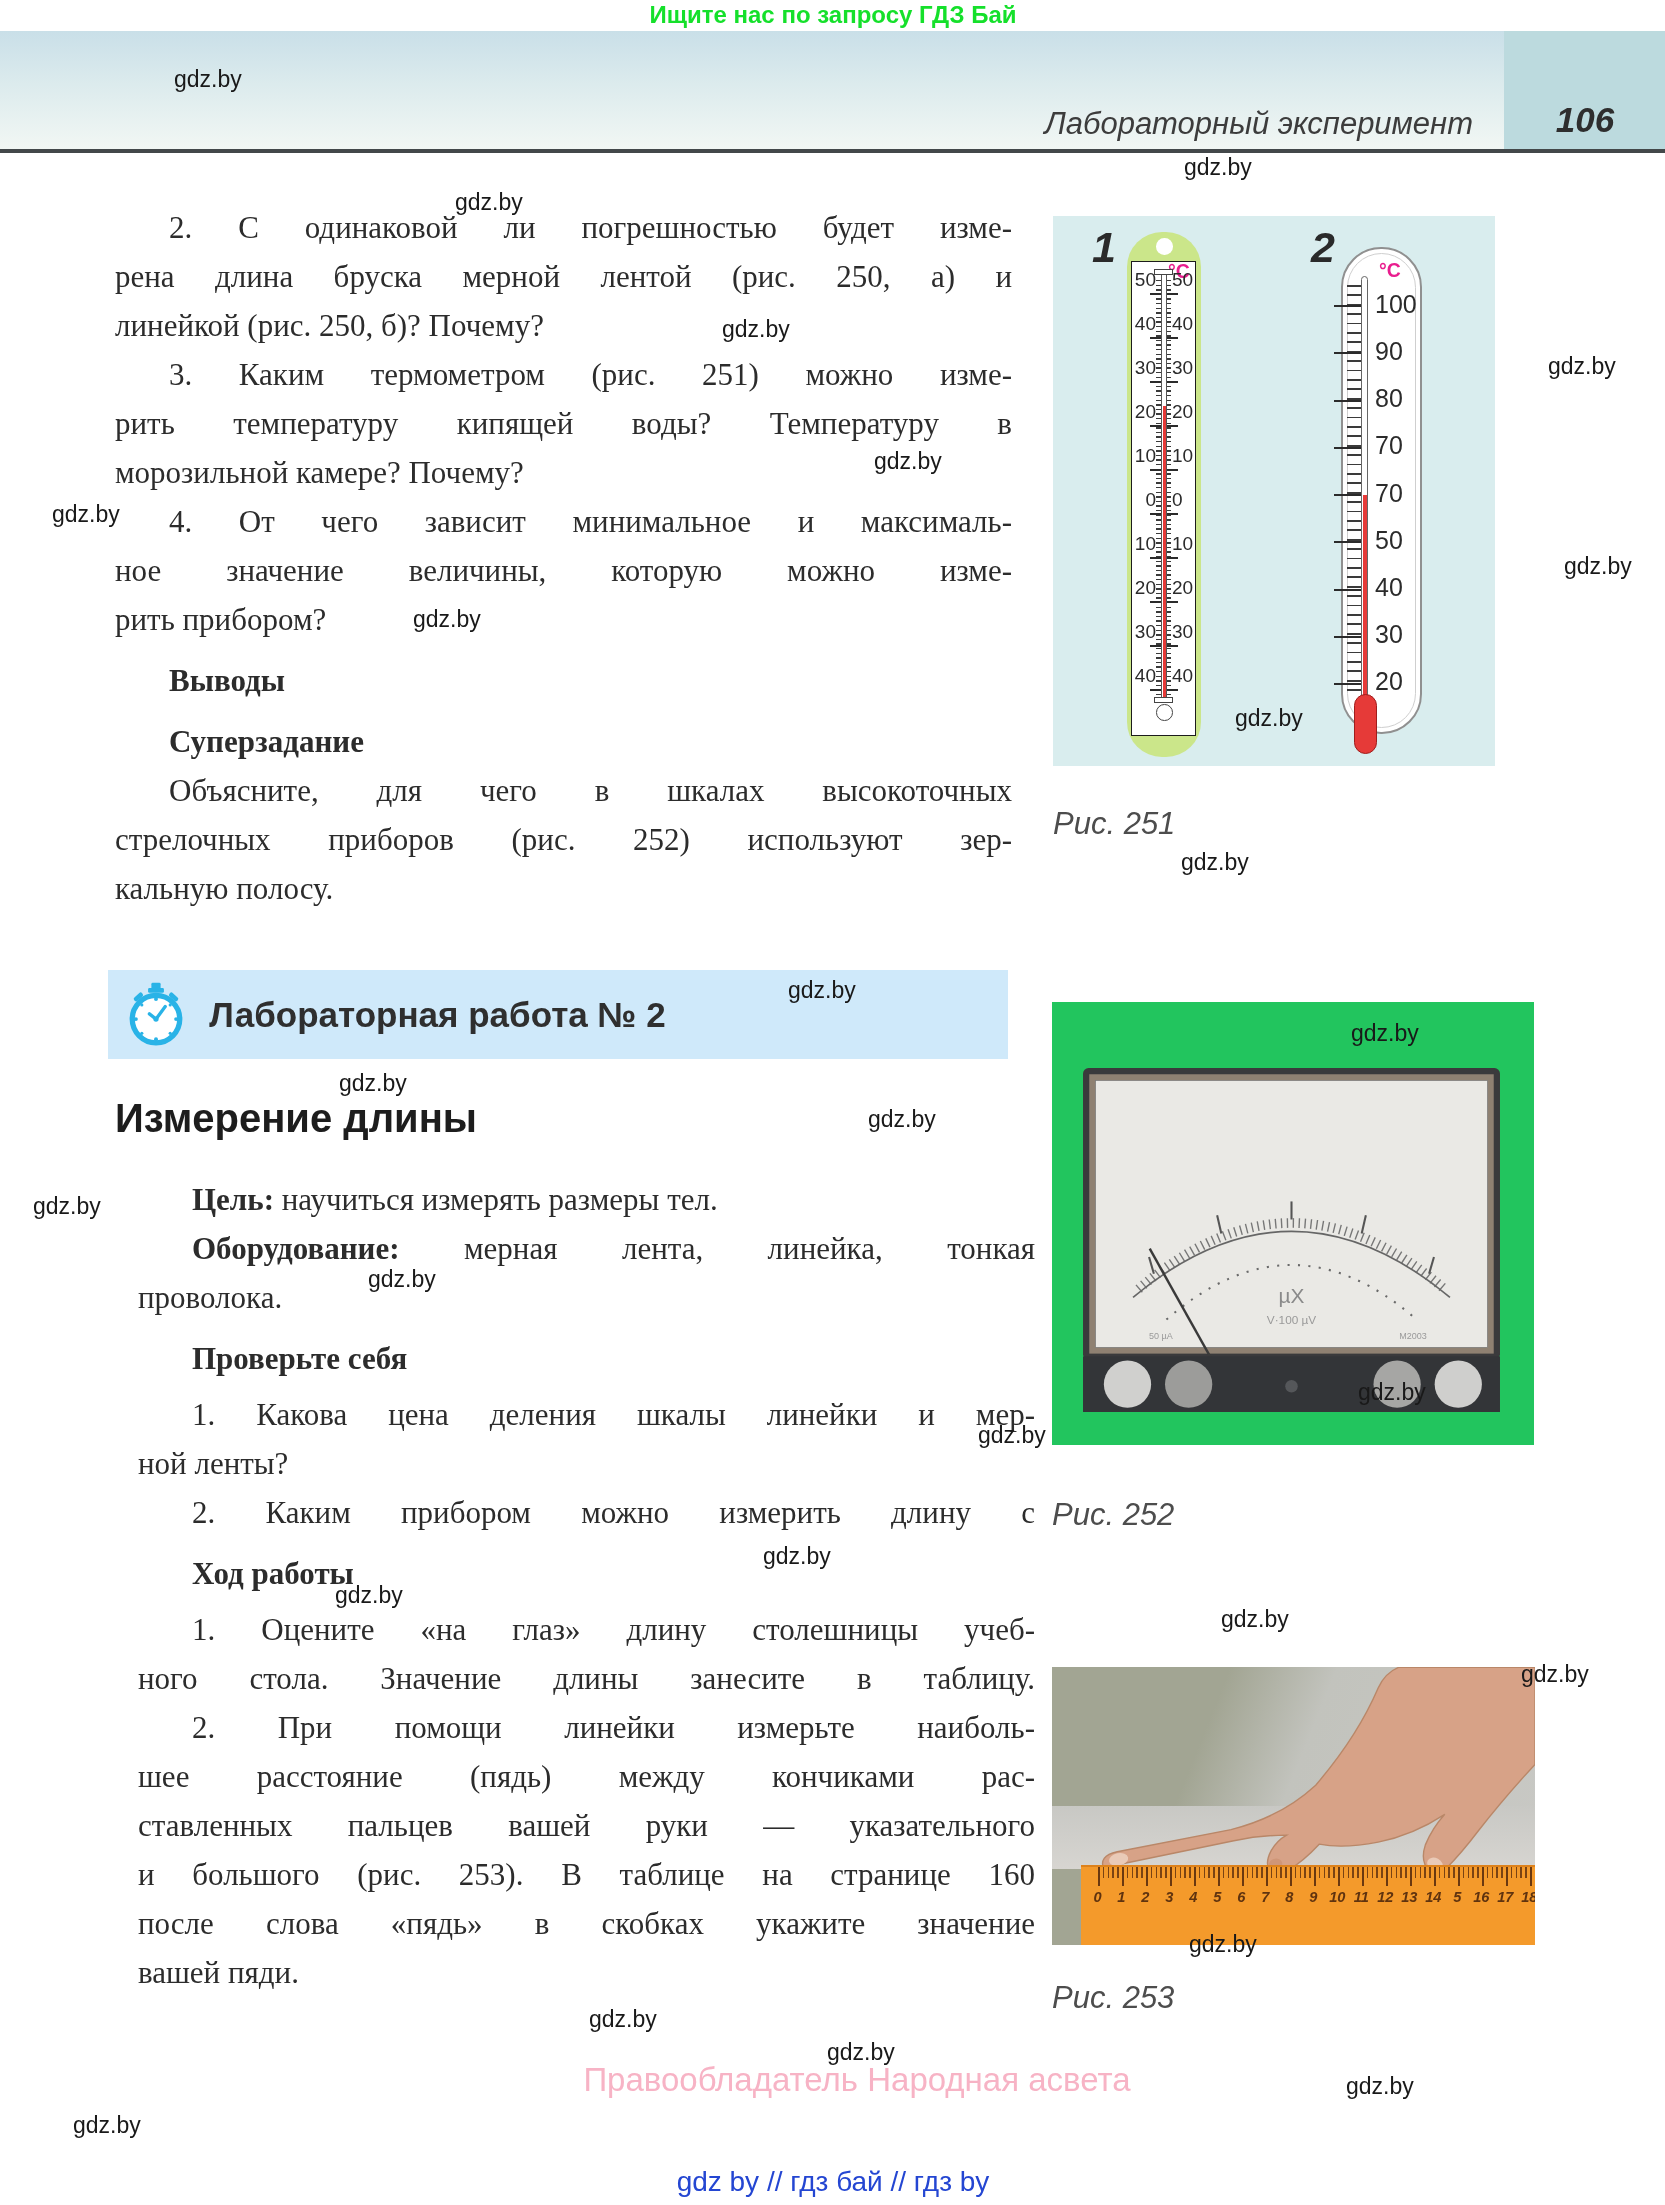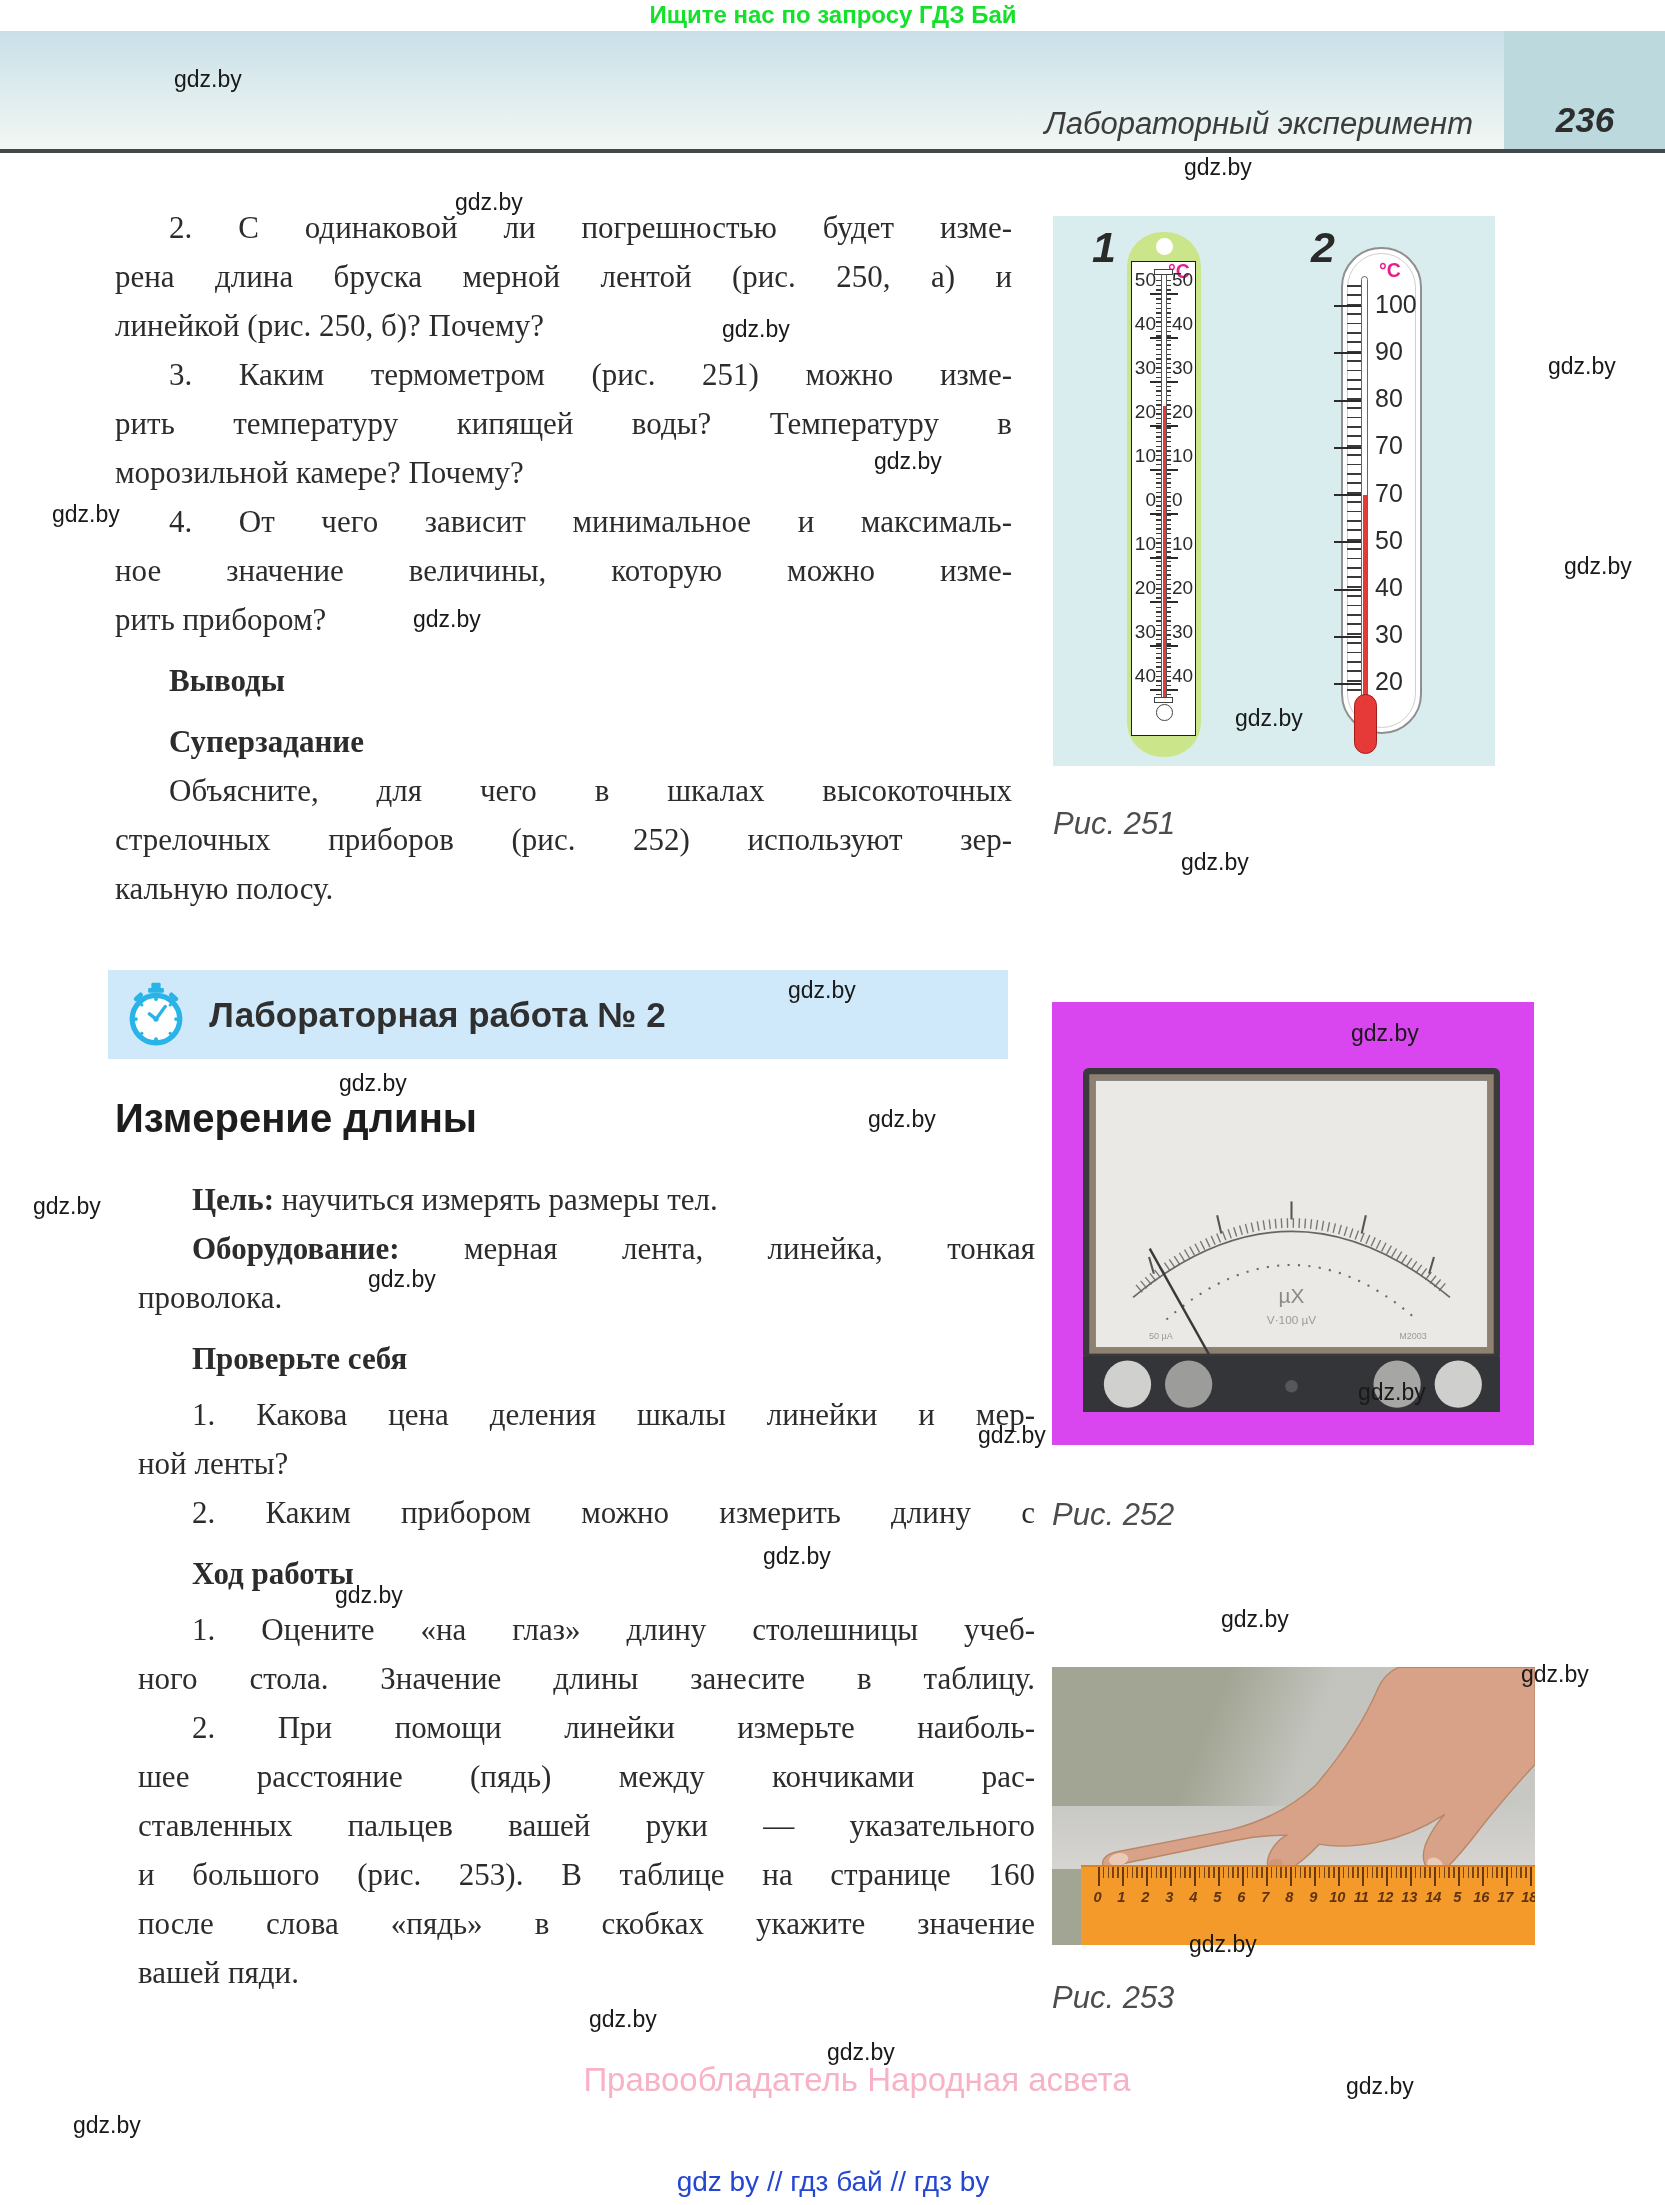--- a/index.html
+++ b/index.html
@@ -38,21 +38,21 @@
     display:flex;align-items:center;}
   .lab-banner .ticon{width:66px;height:69px;margin-left:15.3px;flex:0 0 auto;}
   .lab-banner .btitle{font-family:"Liberation Sans",sans-serif;font-weight:bold;
     font-size:35px;color:#2f2f2f;margin-left:20px;}
   .section-title{left:115px;top:1096px;font-family:"Liberation Sans",sans-serif;
     font-weight:bold;font-size:40px;color:#1d1d1d;}
 
   
   .figblock{background:#d9edee;}
   #fig251{left:1053px;top:216px;width:442px;height:550px;}
-  #fig252{left:1052px;top:1002px;width:482px;height:443px;background:#d946ef;}
+  #fig252{left:1052px;top:1002px;width:482px;height:443px;background:#22c55e;}
   .figcap{font-family:"Liberation Sans",sans-serif;font-style:italic;font-size:31px;color:#4d4d4d;}
   #cap251{left:1053px;top:806px;}
   #cap252{left:1052px;top:1497px;}
   #cap253{left:1052px;top:1980px;}
 
   
   .t-label{font-family:"Liberation Sans",sans-serif;font-style:italic;font-weight:bold;
     font-size:43px;color:#2a2a2a;}
   .t1-body{left:74px;top:16px;width:74px;height:525px;background:#cbe68a;border-radius:35px;}
   .t1-hole{left:103px;top:22px;width:16.7px;height:16.7px;border-radius:50%;background:#fff;}
@@ -104,21 +104,21 @@
 </head>
 <body>
 
 <div class="page">
 
   <div class="abs top-banner" style="color:#15e02b;">Ищите нас по запросу ГДЗ Бай</div>
 
   <div class="abs header-band"></div>
   <div class="abs header-title">Лабораторный эксперимент</div>
   <div class="abs pagenum-box">
-    <span class="pagenum">236</span>
+    <span class="pagenum">106</span>
   </div>
   <div class="abs header-rule"></div>
 
   <div class="abs textcol" id="main-lines">
       <div class="line ind j">2. С одинаковой ли погрешностью будет изме-</div>
       <div class="line j">рена длина бруска мерной лентой (рис. 250, а) и</div>
       <div class="line">линейкой (рис. 250, б)? Почему?</div>
       <div class="line ind j">3. Каким термометром (рис. 251) можно изме-</div>
       <div class="line j">рить температуру кипящей воды? Температуру в</div>
       <div class="line">морозильной камере? Почему?</div>

